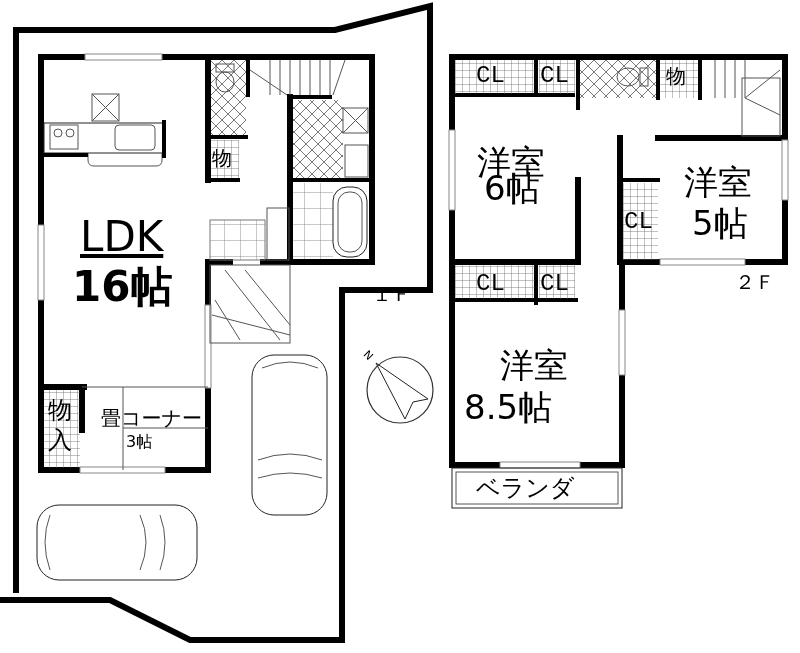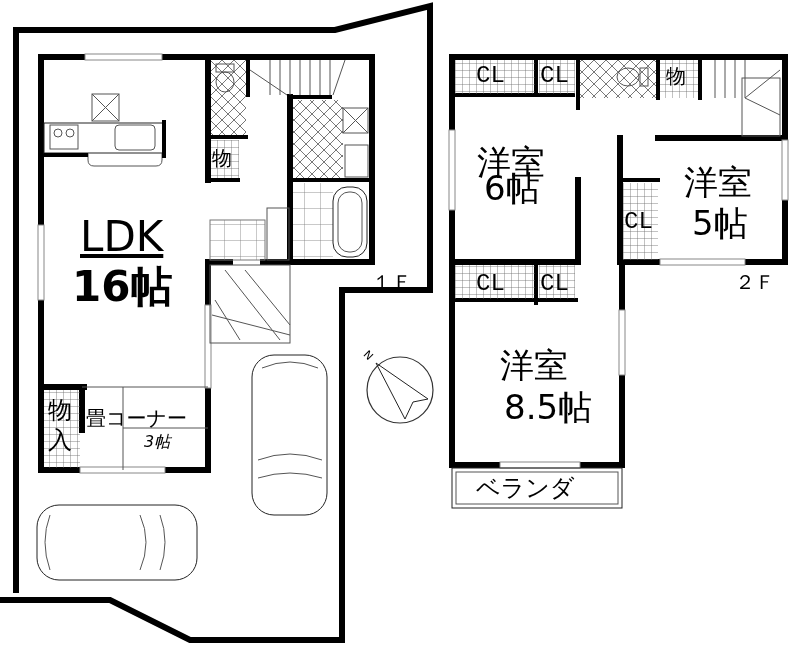--- a/index.html
+++ b/index.html
@@ -207,31 +207,31 @@
     <rect class="line-dk" x="452" y="468" width="170" height="40"></rect>
     <rect class="line" x="456" y="472" width="162" height="32"></rect>
   </g>
 </svg>
 
 <div class="lbl lbl-xl" style="left:80px; top:216px;text-decoration:underline;">LDK</div>
 <div class="lbl lbl-xl" style="left:72px; top:266px;font-weight:bold;">16帖</div>
 <div class="lbl lbl-sm" style="left:212px; top:148px;">物</div>
 <div class="lbl lbl-md" style="left:48px; top:400px;">物</div>
 <div class="lbl lbl-md" style="left:48px; top:430px;">入</div>
-<div class="lbl lbl-sm" style="left:86px; top:408px;">畳コーナー</div>
-<div class="lbl lbl-xs" style="left:144px; top:434px;font-style:italic;">3帖</div>
-<div class="lbl lbl-sm" style="left:372px; top:272px;">１Ｆ</div>
+<div class="lbl lbl-sm" style="left:86px; top:408px;padding-left:15px;">畳コーナー</div>
+<div class="lbl lbl-xs" style="left:126px; top:434px;">3帖</div>
+<div class="lbl lbl-sm" style="left:372px; top:284px;">１Ｆ</div>
 <div class="lbl" style="left:364px; top:350px; font-size:11px; transform:rotate(45deg);">N</div>
 
 <div class="lbl lbl-md" style="left:476px; top:64px;">CL</div>
 <div class="lbl lbl-md" style="left:540px; top:64px;">CL</div>
 <div class="lbl lbl-sm" style="left:666px; top:66px;">物</div>
 <div class="lbl lbl-lg" style="left:477px; top:145px;">洋室</div>
 <div class="lbl lbl-lg" style="left:484px; top:171px;">6帖</div>
 <div class="lbl lbl-lg" style="left:684px; top:165px;">洋室</div>
 <div class="lbl lbl-lg" style="left:692px; top:206px;text-align:right;">5帖</div>
 <div class="lbl lbl-md" style="left:624px; top:210px;">CL</div>
 <div class="lbl lbl-md" style="left:476px; top:272px;">CL</div>
 <div class="lbl lbl-md" style="left:540px; top:272px;">CL</div>
 <div class="lbl lbl-sm" style="left:735px; top:272px;text-align:center;">２Ｆ</div>
 <div class="lbl lbl-lg" style="left:500px; top:348px;">洋室</div>
-<div class="lbl lbl-lg" style="left:504px; top:390px;text-align:center;">8.5帖</div>
+<div class="lbl lbl-lg" style="left:464px; top:390px;text-align:center;">8.5帖</div>
 <div class="lbl lbl-md" style="left:476px; top:478px;text-align:right;">ベランダ</div>
 
 </body></html>

